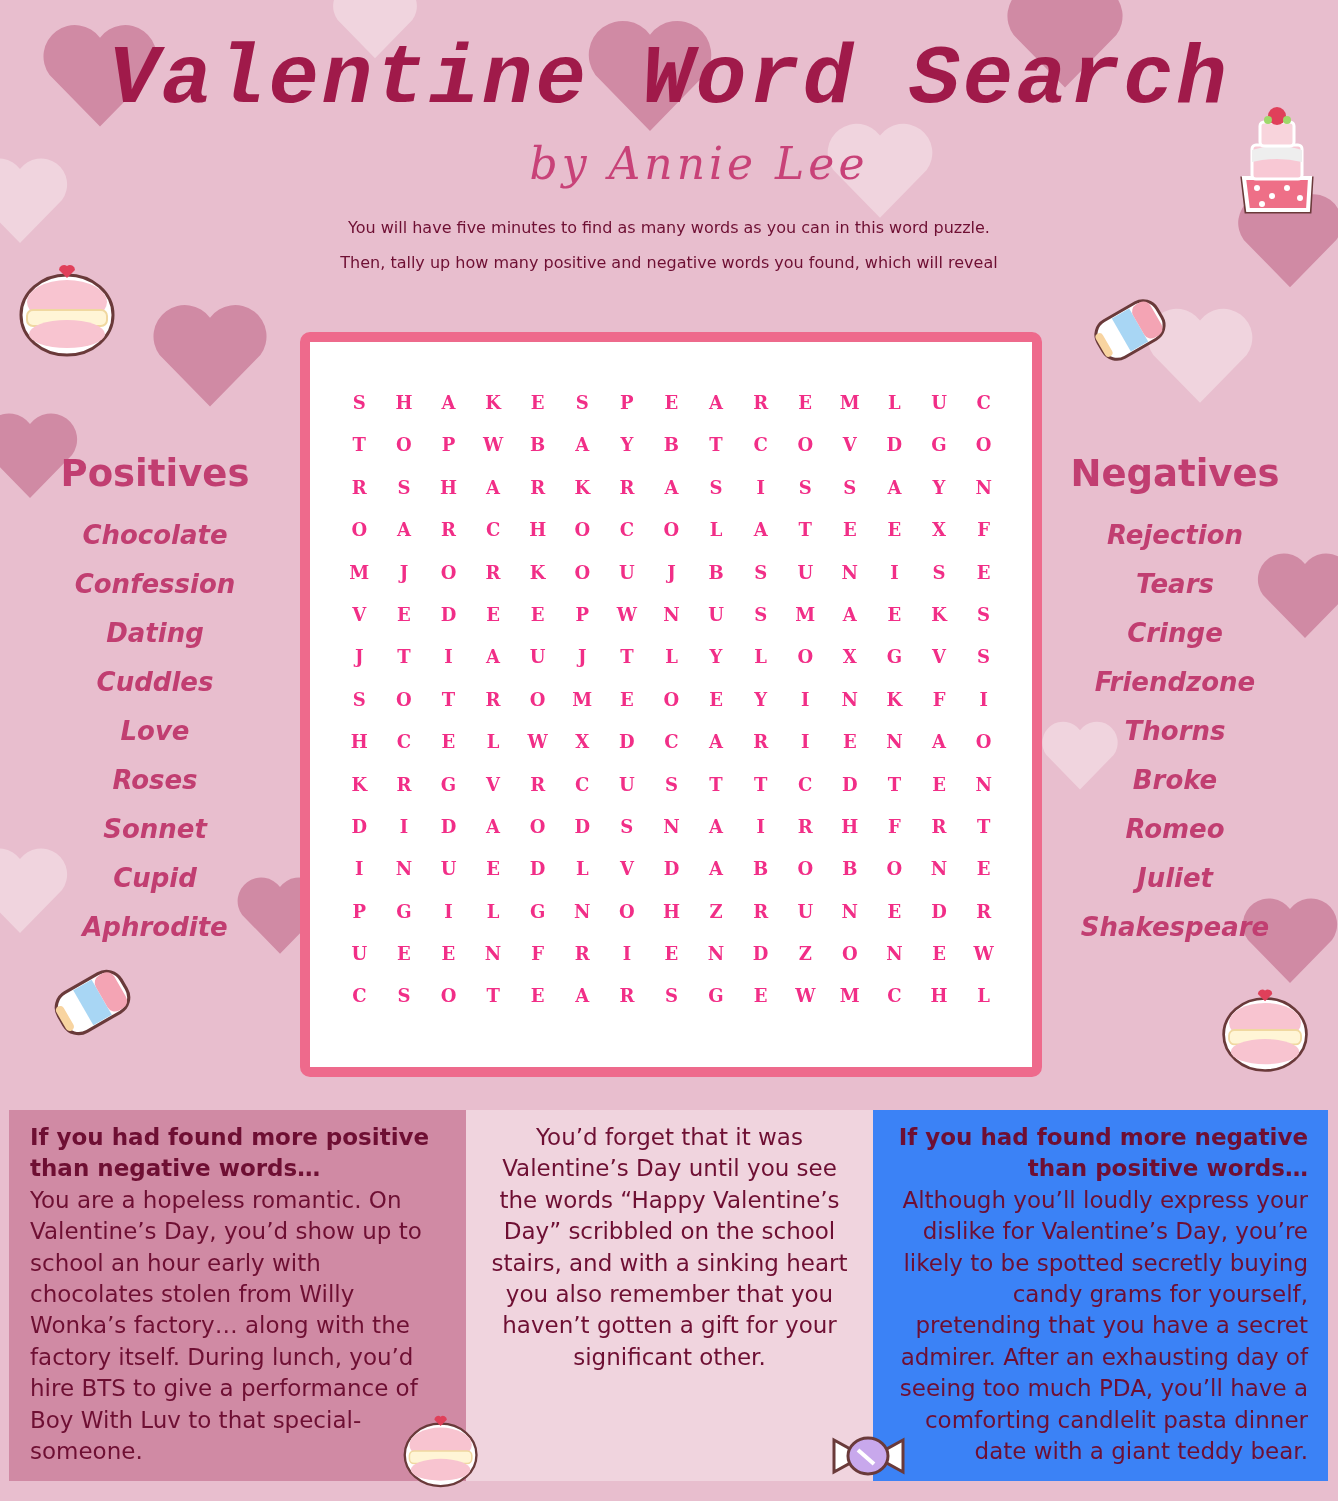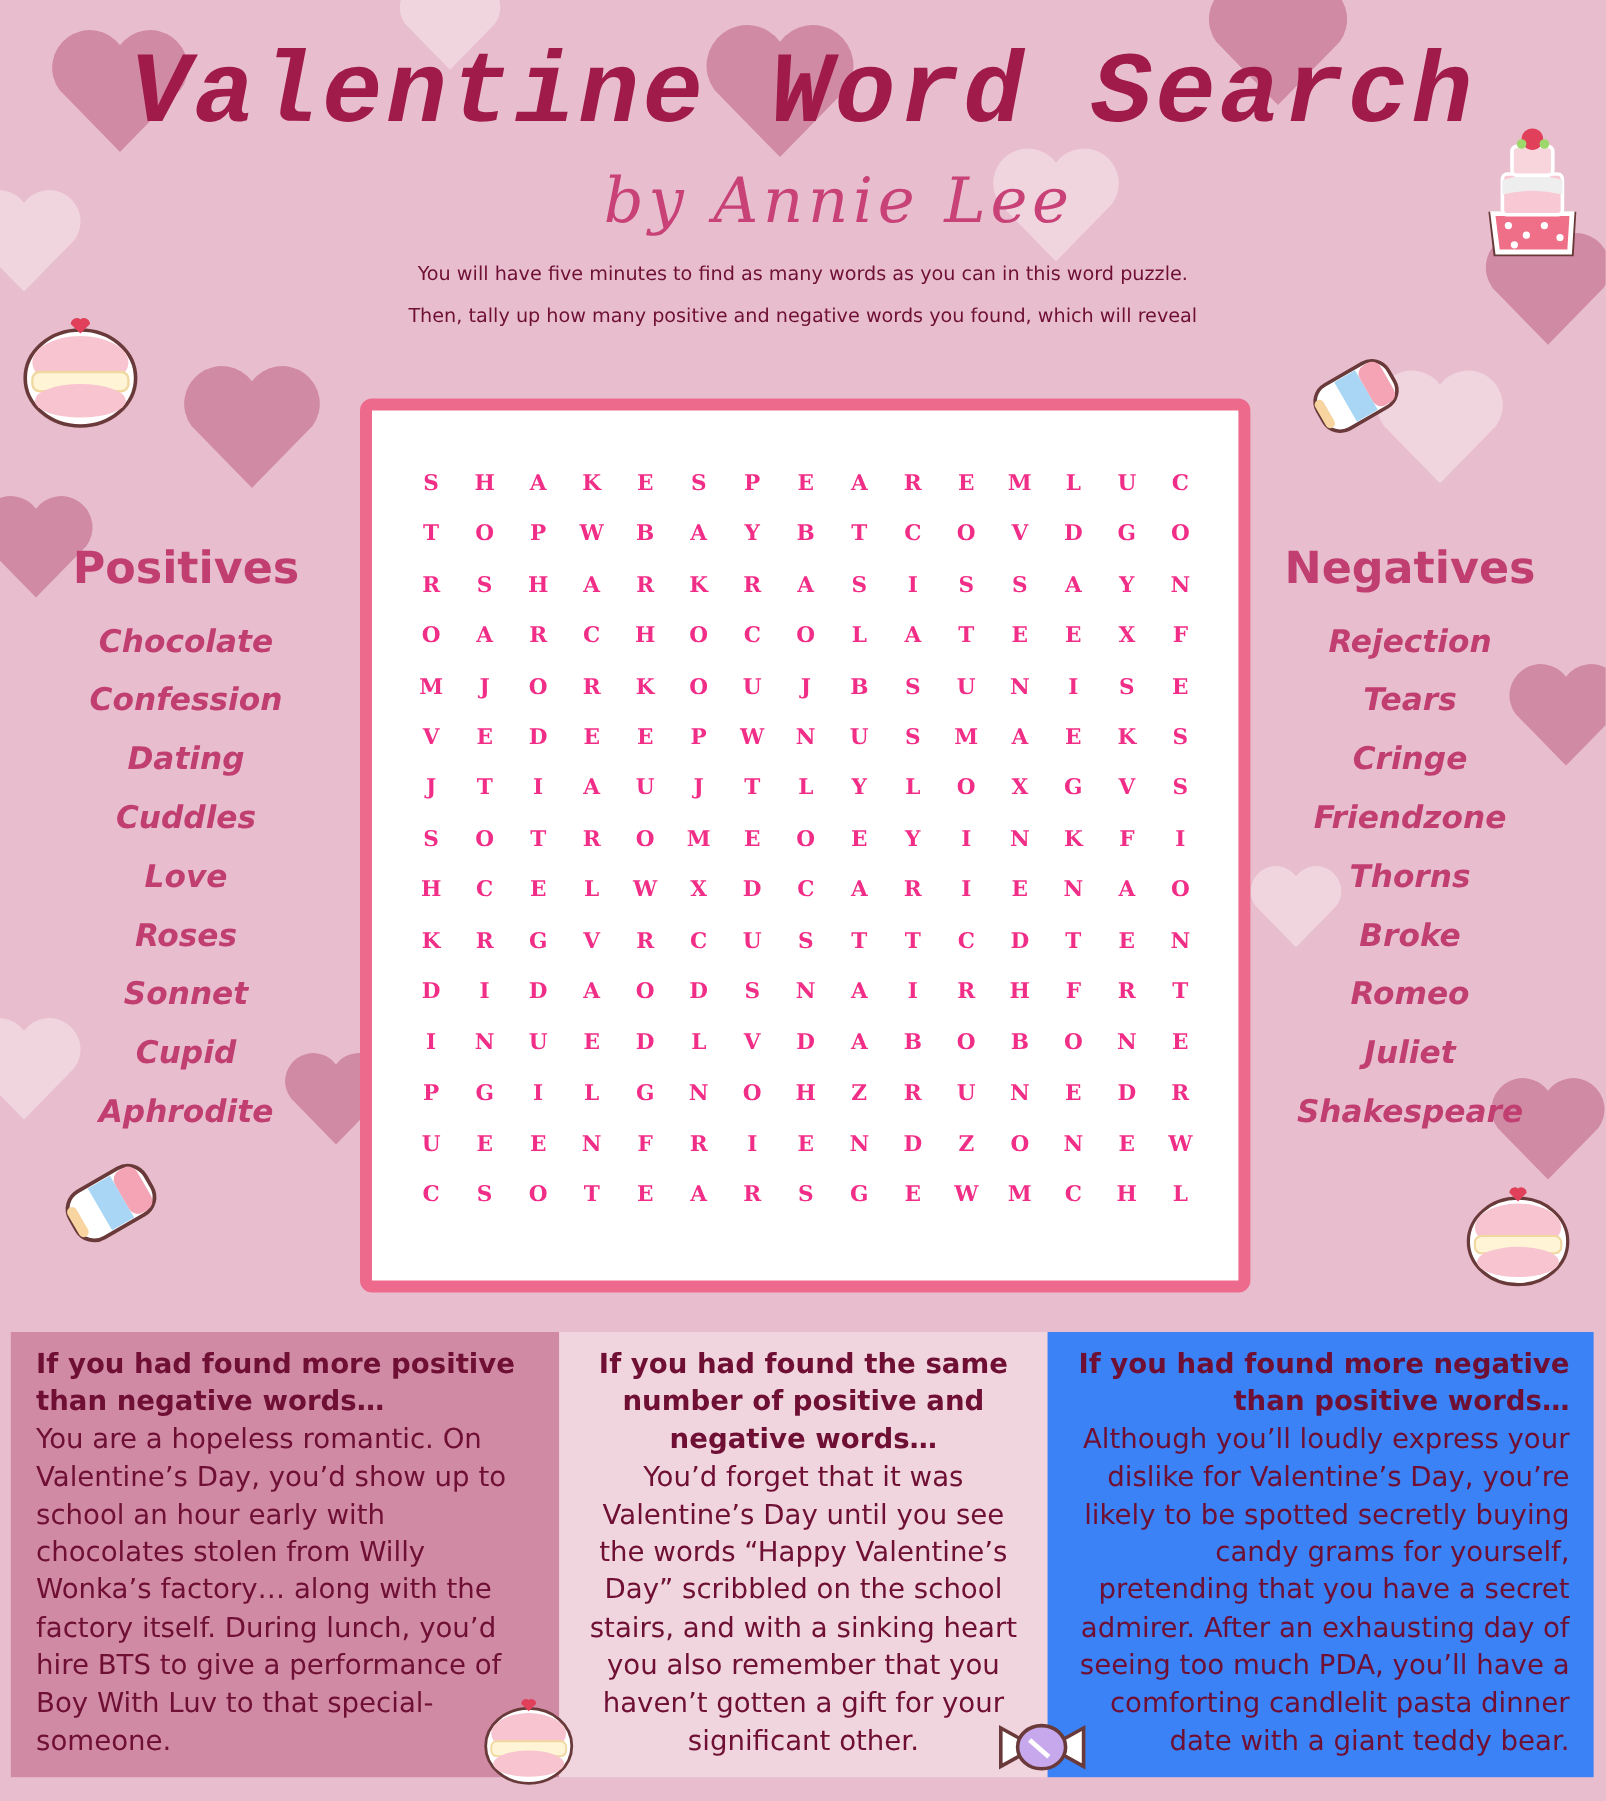--- a/index.html
+++ b/index.html
@@ -1,19 +1,19 @@
 <!DOCTYPE html>
 <html><head>
 <meta charset="utf-8">
 <style>
   html,body{margin:0;padding:0;}
   body{width:1338px;height:1501px;background:#e8bece;position:relative;overflow:hidden;font-family:"DejaVu Sans",sans-serif;}
   .heart{position:absolute;}
   .title{position:absolute;left:0;width:1338px;top:30px;text-align:center;font-family:Liberation Mono, monospace;font-style:italic;font-weight:bold;font-size:84px;color:#a01a4a;letter-spacing:3px;line-height:100px;}
-  .byline{position:absolute;left:0;width:1338px;top:138px;text-align:center;font-family:"DejaVu Serif",serif;font-style:italic;font-size:52px;color:#c84278;letter-spacing:4px;padding-left:60px;box-sizing:border-box;}
+  .byline{position:absolute;left:0;width:1338px;top:138px;text-align:center;font-family:"DejaVu Serif",serif;font-style:italic;font-size:44px;color:#c84278;letter-spacing:4px;padding-left:60px;box-sizing:border-box;}
   .intro{position:absolute;left:100px;width:1138px;top:210px;text-align:center;font-family:"DejaVu Sans",sans-serif;font-size:16px;line-height:35px;color:#6e0f33;}
   .frame{position:absolute;left:300px;top:332px;width:722px;height:725px;border:10px solid #ee6a8c;border-radius:10px;background:#fff;}
   .grid{position:absolute;left:337px;top:382px;display:grid;grid-template-columns:repeat(15,44.6px);grid-auto-rows:42.4px;}
   .cell{font-family:"DejaVu Serif",serif;font-weight:bold;font-size:18px;color:#f12e87;text-align:center;line-height:42px;}
   .col-head{position:absolute;font-family:"DejaVu Sans",sans-serif;font-weight:bold;font-size:37px;color:#c13e71;text-align:center;}
   .word{position:absolute;font-family:"DejaVu Sans",sans-serif;font-weight:bold;font-style:italic;font-size:26px;color:#c13e71;text-align:center;}
   .box{position:absolute;top:1110px;height:371px;box-sizing:border-box;color:#6e0f33;font-size:23px;line-height:31.4px;}
   .box h3{margin:0;font-size:23px;font-weight:bold;line-height:31.4px;}
   .box p{margin:0;}
   .b1{left:9px;width:457px;background:#d08aa4;padding:12px 20px 0 21px;text-align:left;}
@@ -331,21 +331,20 @@
     <div class="word" style="left: 1050px; width: 250px; top: 814px;">Romeo</div>
     <div class="word" style="left: 1050px; width: 250px; top: 863px;">Juliet</div>
     <div class="word" style="left: 1050px; width: 250px; top: 912px;">Shakespeare</div>
   </div>
 
 <div class="box b1">
   <h3>If you had found more positive than negative words…</h3>
   <p>You are a hopeless romantic. On Valentine’s Day, you’d show up to school an hour early with chocolates stolen from Willy Wonka’s factory… along with the factory itself. During lunch, you’d hire BTS to give a performance of Boy With Luv to that special-someone.</p>
 </div>
 <div class="box b2">
-  <h3>If you had found the same number of positive and negative words…</h3>
   <p>You’d forget that it was Valentine’s Day until you see the words “Happy Valentine’s Day” scribbled on the school stairs, and with a sinking heart you also remember that you haven’t gotten a gift for your significant other.</p>
 </div>
 <div class="box b3">
   <h3 style="padding-left:0;">If you had found more negative than positive words…</h3>
   <p>Although you’ll loudly express your dislike for Valentine’s Day, you’re likely to be spotted secretly buying candy grams for yourself, pretending that you have a secret admirer. After an exhausting day of seeing too much PDA, you’ll have a comforting candlelit pasta dinner date with a giant teddy bear.</p>
 </div>
 
 <svg class="sticker" style="left:1232px;top:100px" width="90" height="120" viewBox="0 0 90 120">
   <g stroke="#6a3a3a" stroke-width="3" fill="none">
       <path d="M10 78 L80 78 L78 112 L14 112 Z"></path>

